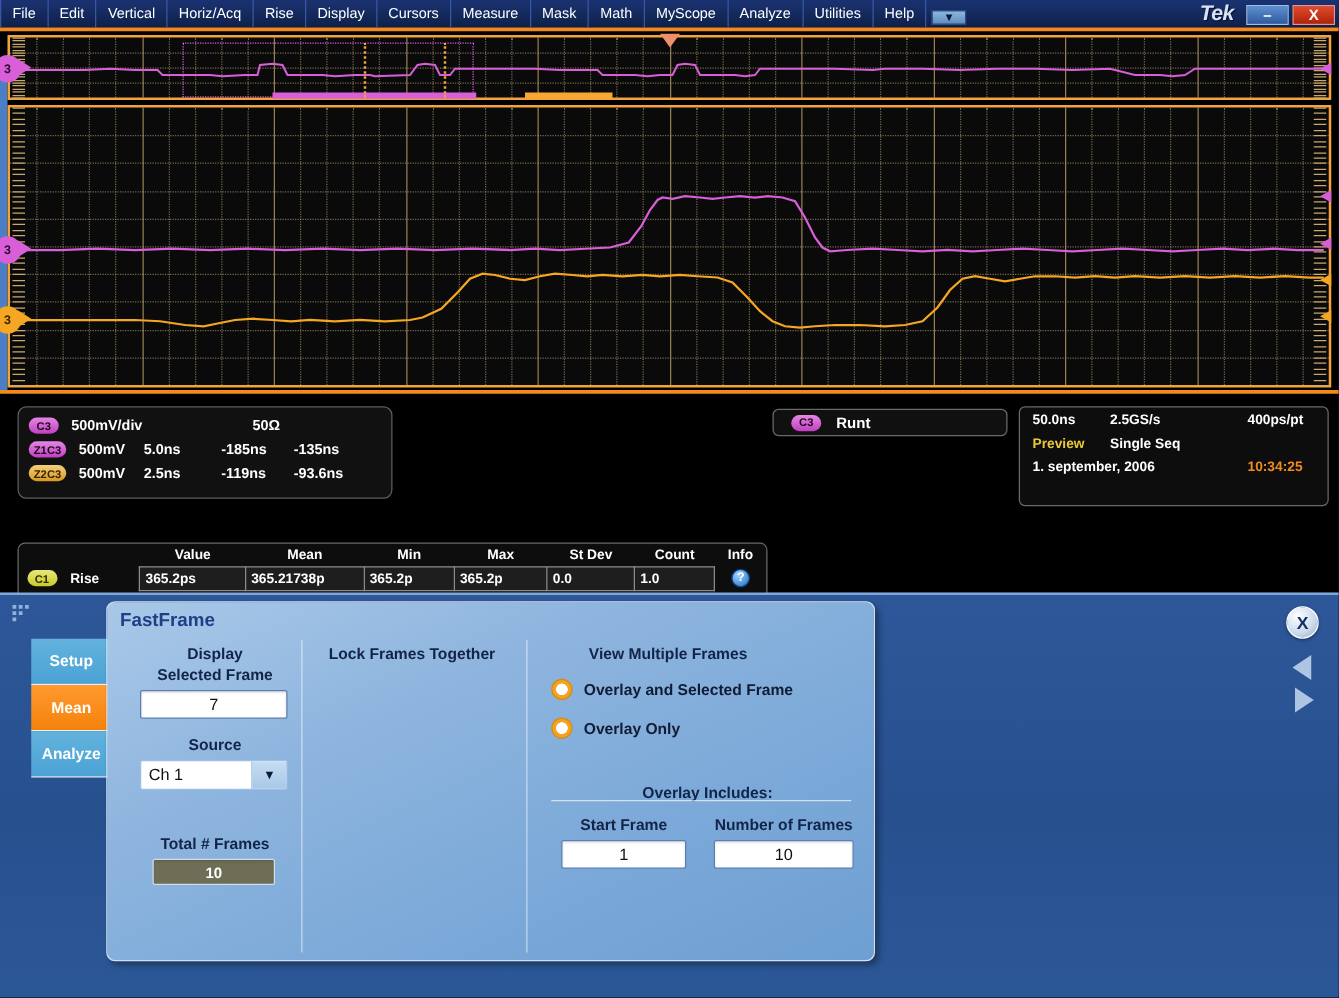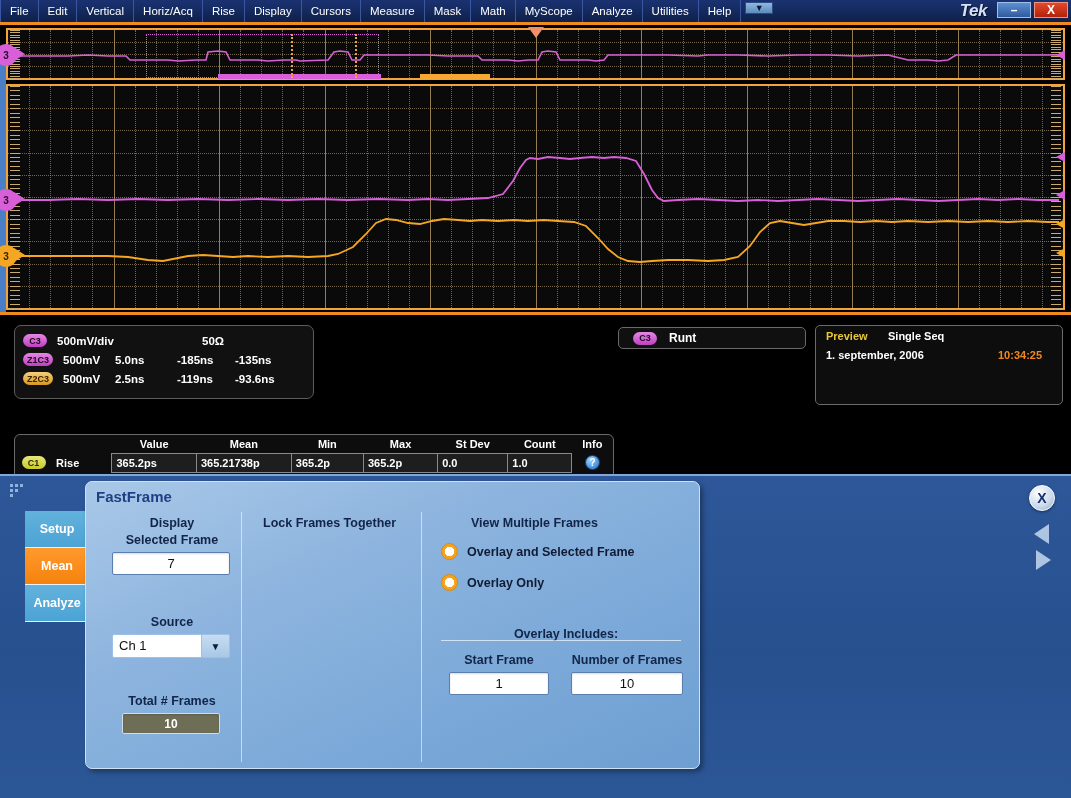--- a/index.html
+++ b/index.html
@@ -8,21 +8,21 @@
     background: #0d1b3e;
     font-family: "Liberation Sans", sans-serif;
     overflow: hidden;
   }
   #app { position: relative; width: 1071px; height: 798px; background: #16254f; }
 
   
   .menubar {
     position: absolute; left: 0; top: 0; width: 1071px; height: 22px;
     background: linear-gradient(180deg,#1b3272 0%, #142a5e 50%, #0e1f4a 100%);
-    display: flex; align-items: flex-start;
+    display: flex; align-items: flex-end;
   }
   .menubar .mi {
     color: #ffffff; font-size: 11.5px; line-height: 22px;
     padding: 0 9px; border-right: 1px solid #3a56a0;
     white-space: nowrap; cursor: default;
   }
   .menubar .mi:first-child { border-left: 1px solid #3a56a0; }
   .menu-drop {
     width: 28px; margin: 2px 0 2px 4px; background: linear-gradient(180deg,#8fb8de,#5d8cbe);
     border: 1px solid #2c4a85; display: flex; align-items: center; justify-content: center;
@@ -563,20 +563,25 @@
       </div>
     </div>
 
     <div class="runtbox">
       <span class="badge c3">C3</span>
       <span class="lab">Runt</span>
     </div>
 
     <div class="statusbox">
       <div class="sr">
+        <span style="width:62px;">50.0ns</span>
+        <span style="width:110px;">2.5GS/s</span>
+        <span>400ps/pt</span>
+      </div>
+      <div class="sr">
         <span class="y" style="width:62px;">Preview</span>
         <span>Single Seq</span>
       </div>
       <div class="sr">
         <span style="width:172px;">1. september, 2006</span>
         <span class="o">10:34:25</span>
       </div>
     </div>
 
     <div class="meas">
@@ -635,21 +640,21 @@
       <div class="dlg-title">FastFrame</div>
 
       <div class="vsep" style="left:155px; top:30px; height:250px;"></div>
       <div class="vsep" style="left:335px; top:30px; height:250px;"></div>
 
       <div style="position:absolute; left:22px; top:34px; width:128px;">
         <div class="sect-title">Display</div>
         <div class="sect-title" style="margin-top:3px;">Selected Frame</div>
         <div class="fld" style="margin-top:5px; width:118px; height:23px; margin-left:4px;">7</div>
 
-        <div class="sect-title" style="margin-top:40px;">Source</div>
+        <div class="sect-title" style="margin-top:14px;">Source</div>
         <div class="combo" style="margin-top:5px; width:118px; height:24px; margin-left:4px;">
           <div class="val">Ch 1</div>
           <div class="arrow">▼</div>
         </div>
 
         <div class="sect-title" style="margin-top:36px;">Total # Frames</div>
         <div class="fld grey" style="margin-top:5px; width:98px; height:21px; margin-left:14px;">10</div>
       </div>
 
       <div style="position:absolute; left:177px; top:34px; width:150px;">

